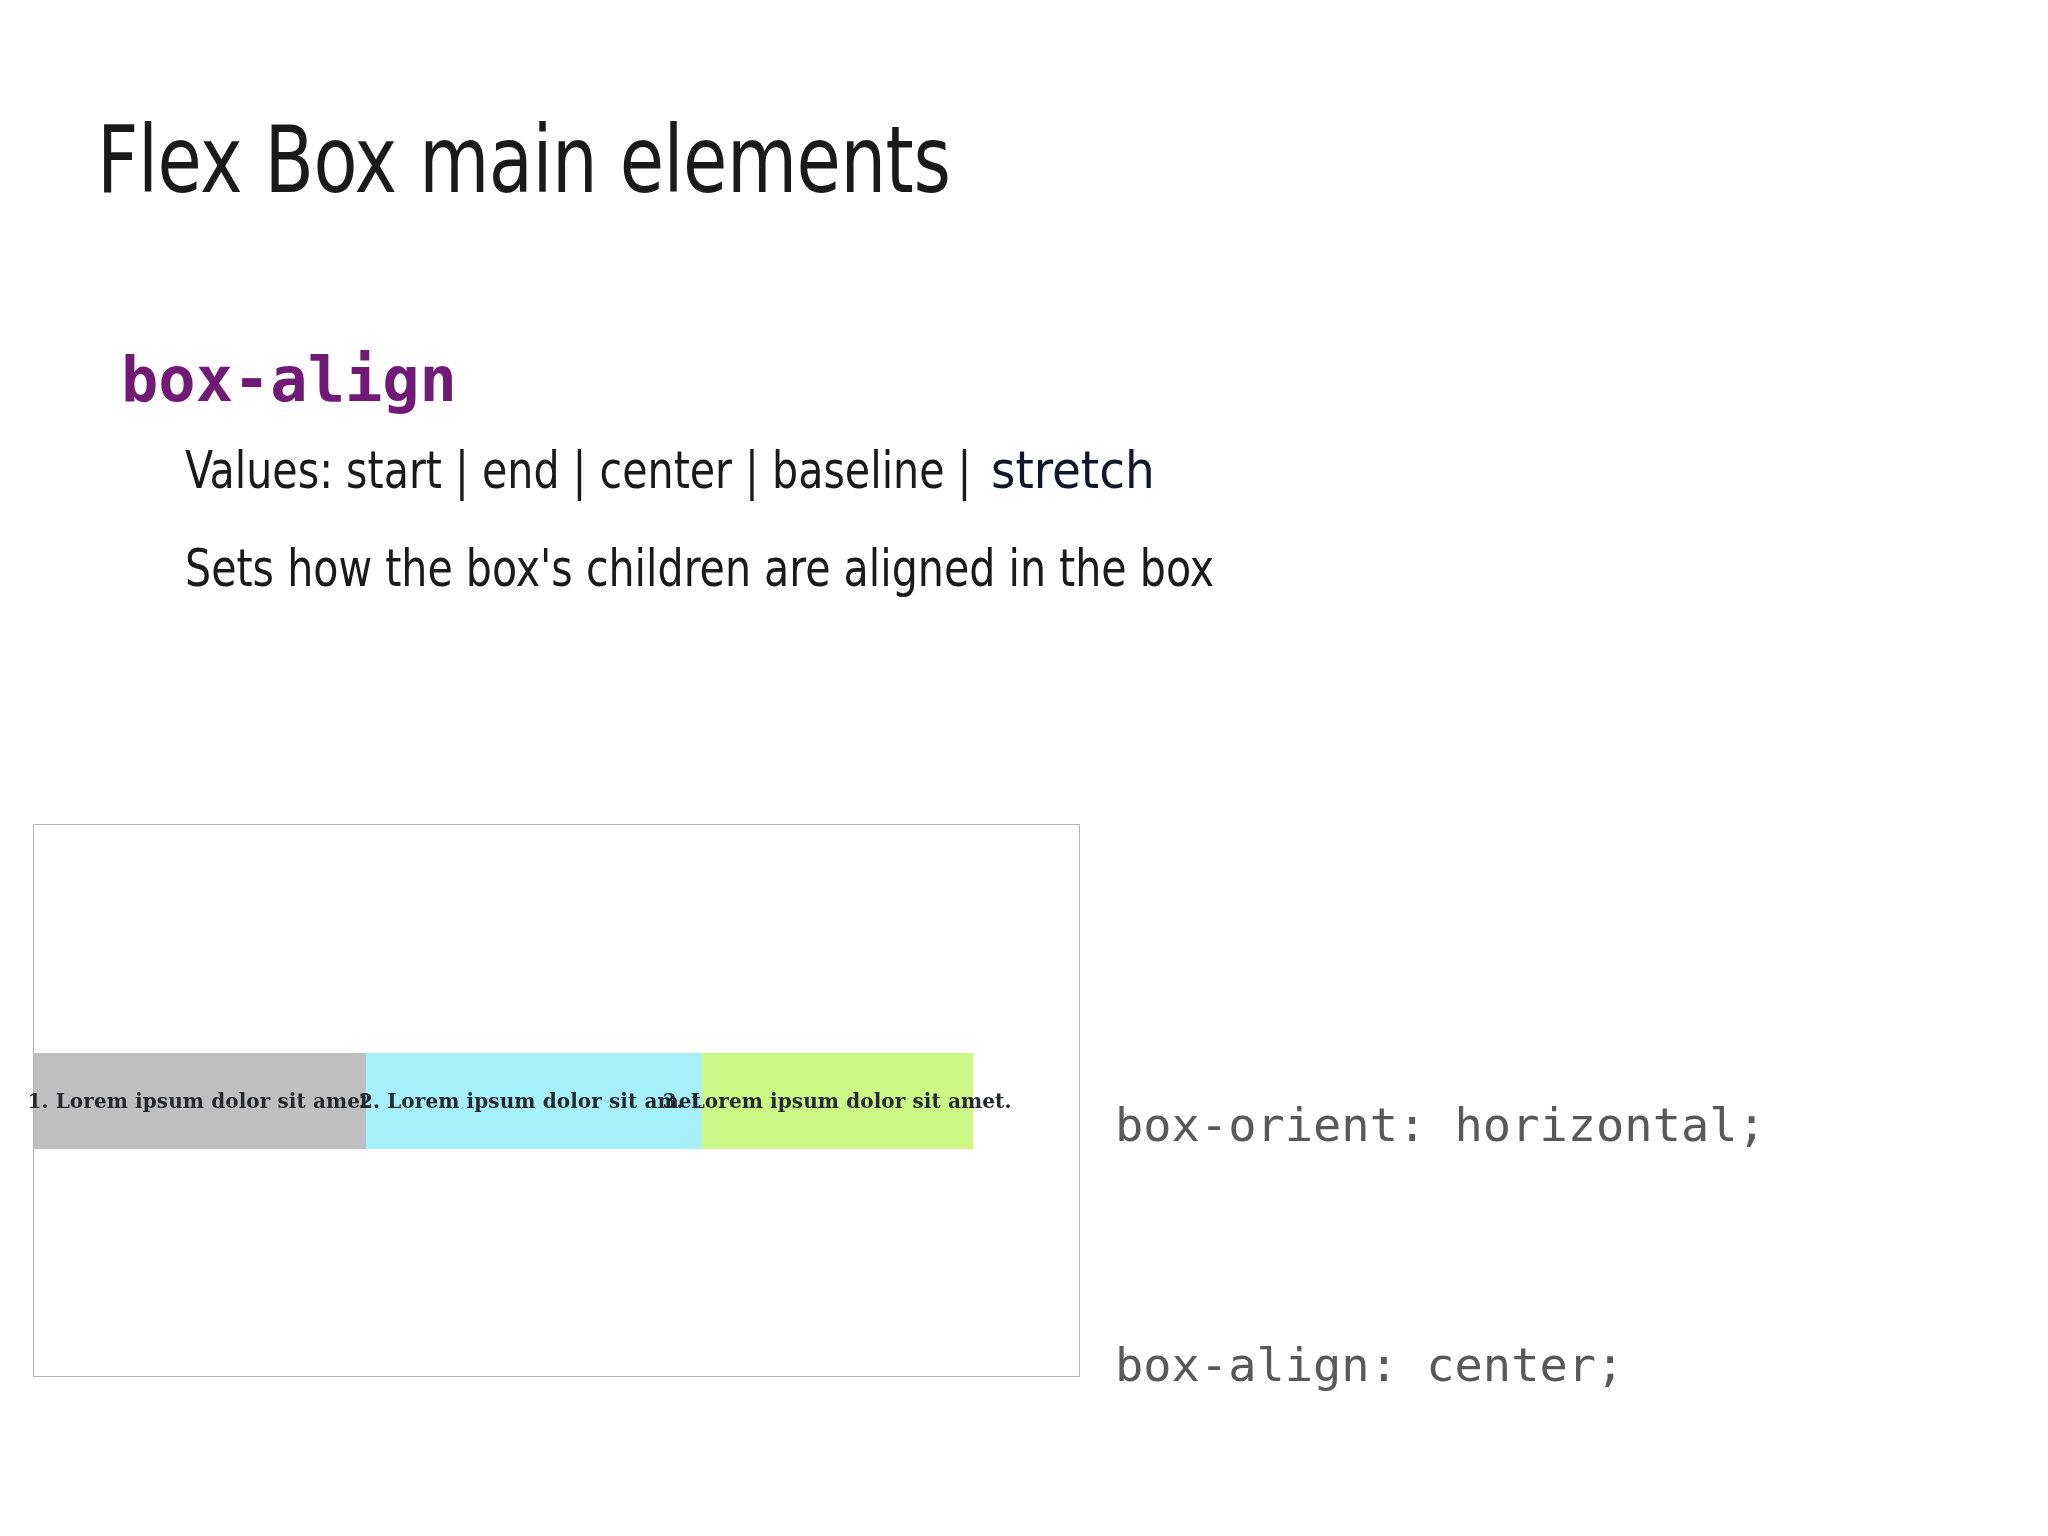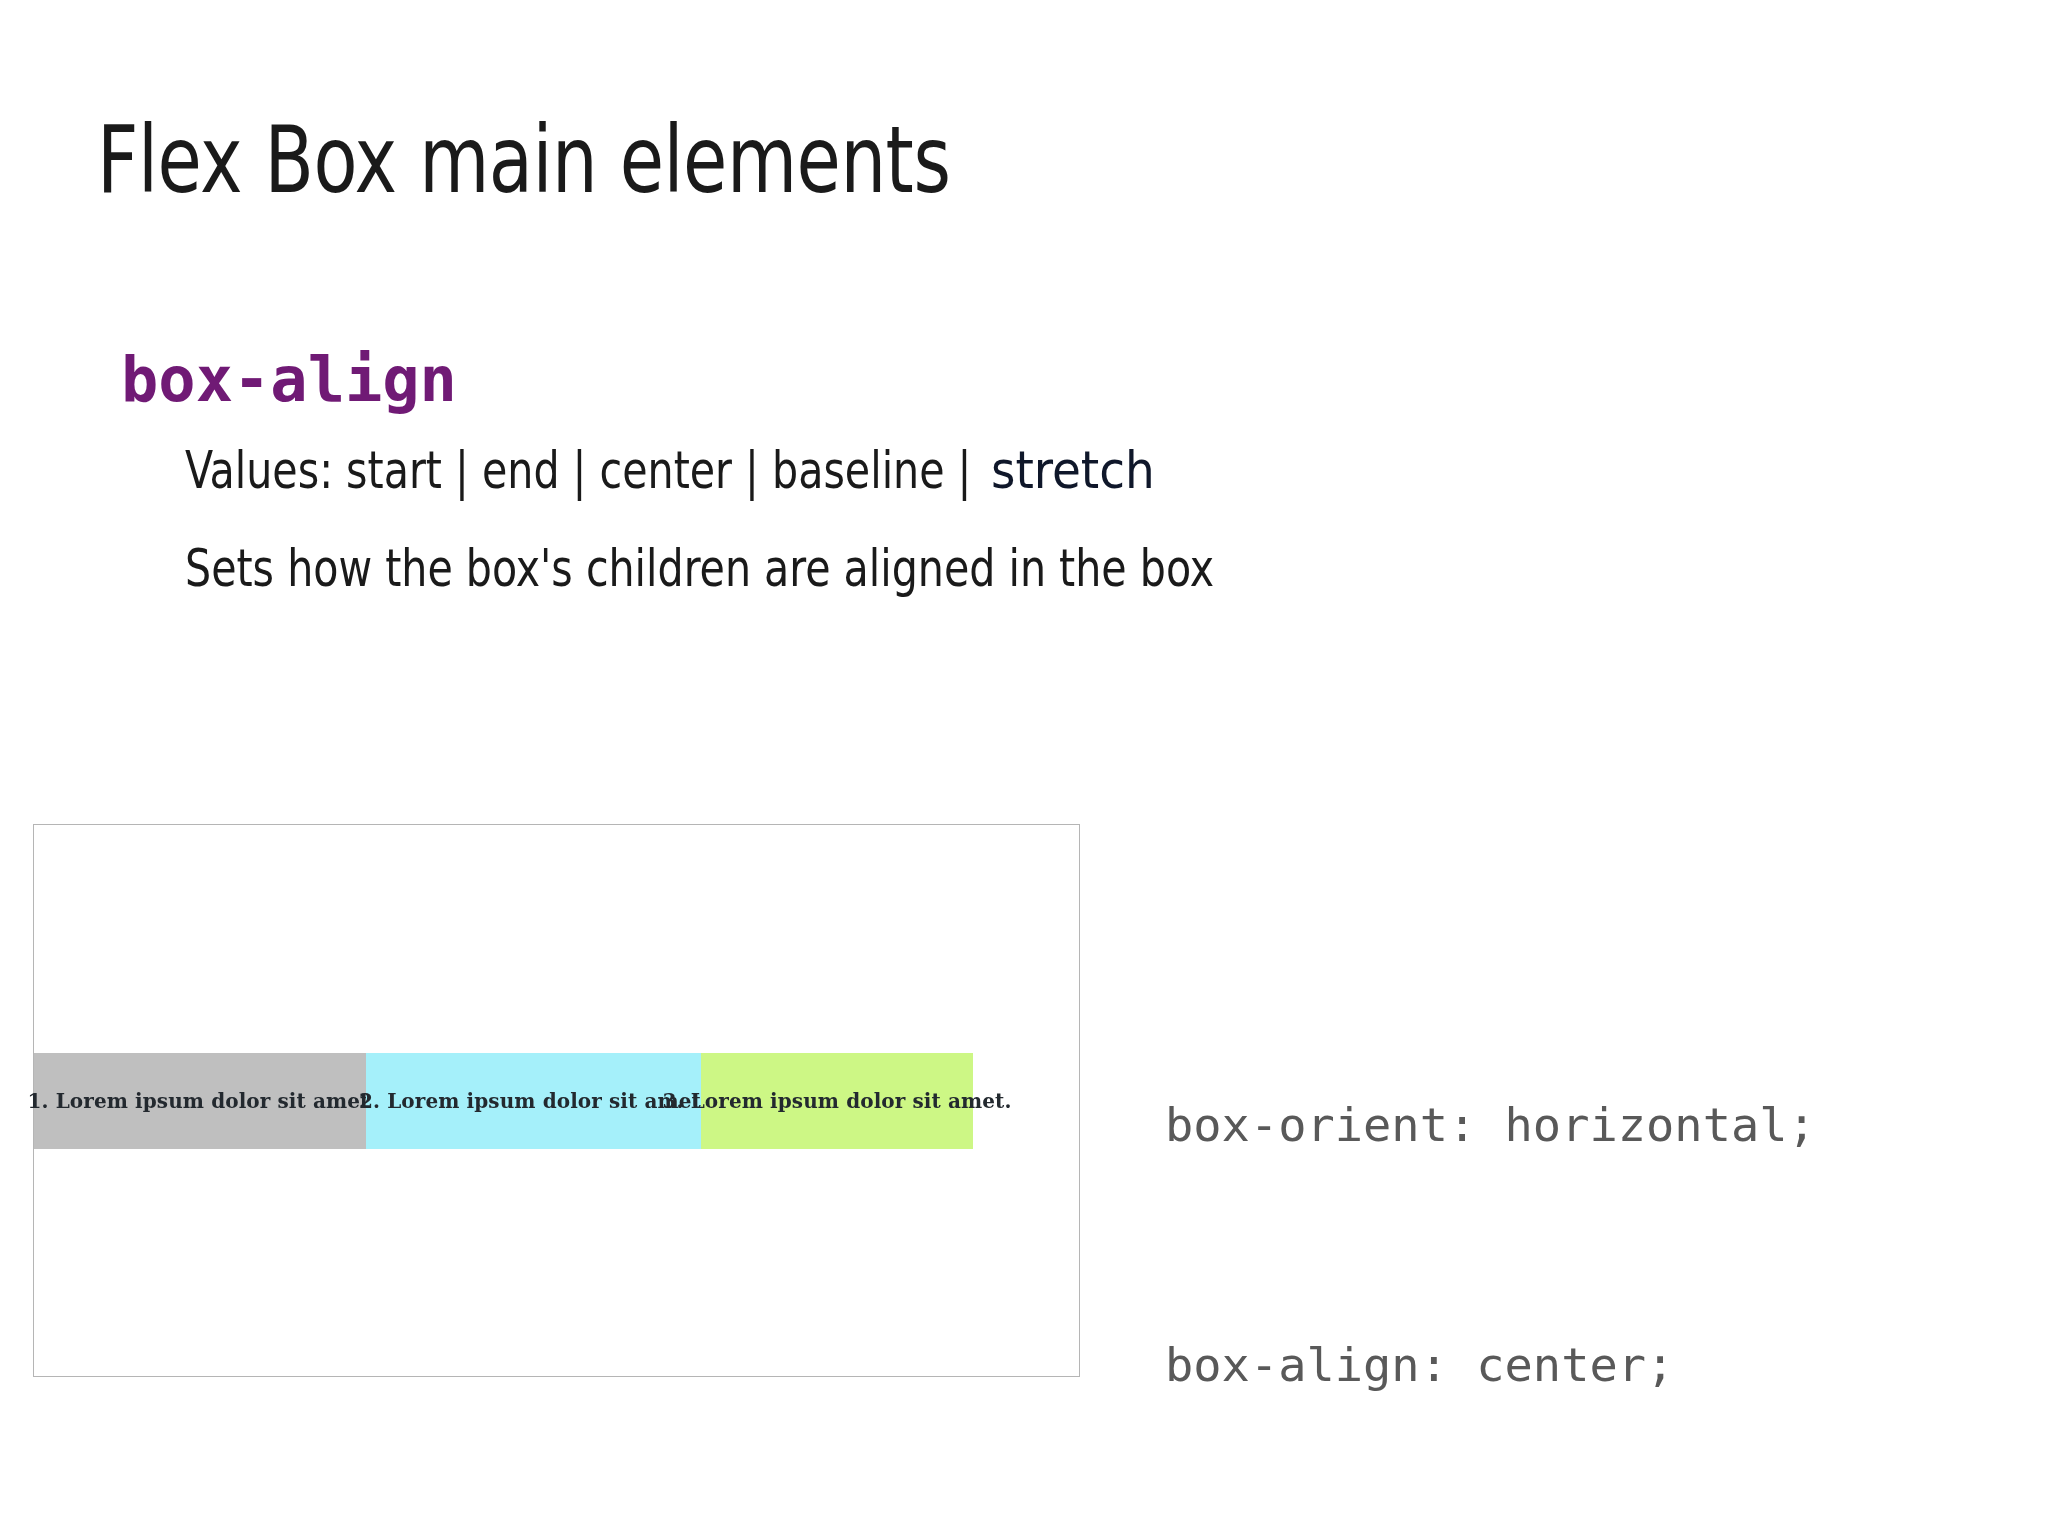--- a/index.html
+++ b/index.html
@@ -103,21 +103,21 @@
     white-space: nowrap;
     letter-spacing: 0.1px;
   }
   .demo-item-1 { width: 332px; background: #bfbfbf; padding-left: 4px; justify-content: center; }
   .demo-item-2 { width: 335px; background: #a5f0fa; justify-content: center; }
   .demo-item-3 { width: 272px; background: #cdf785; justify-content: center; }
 
   
   .code-block {
     position: absolute;
-    left: 1165px;
+    left: 1115px;
     top: 925px;
     font-family: "DejaVu Sans Mono", "Liberation Mono", monospace;
     font-weight: 400;
     font-size: 47px;
     line-height: 80px;
     color: #595959;
     white-space: pre;
   }
   .code-line { display: block; }
 </style>

